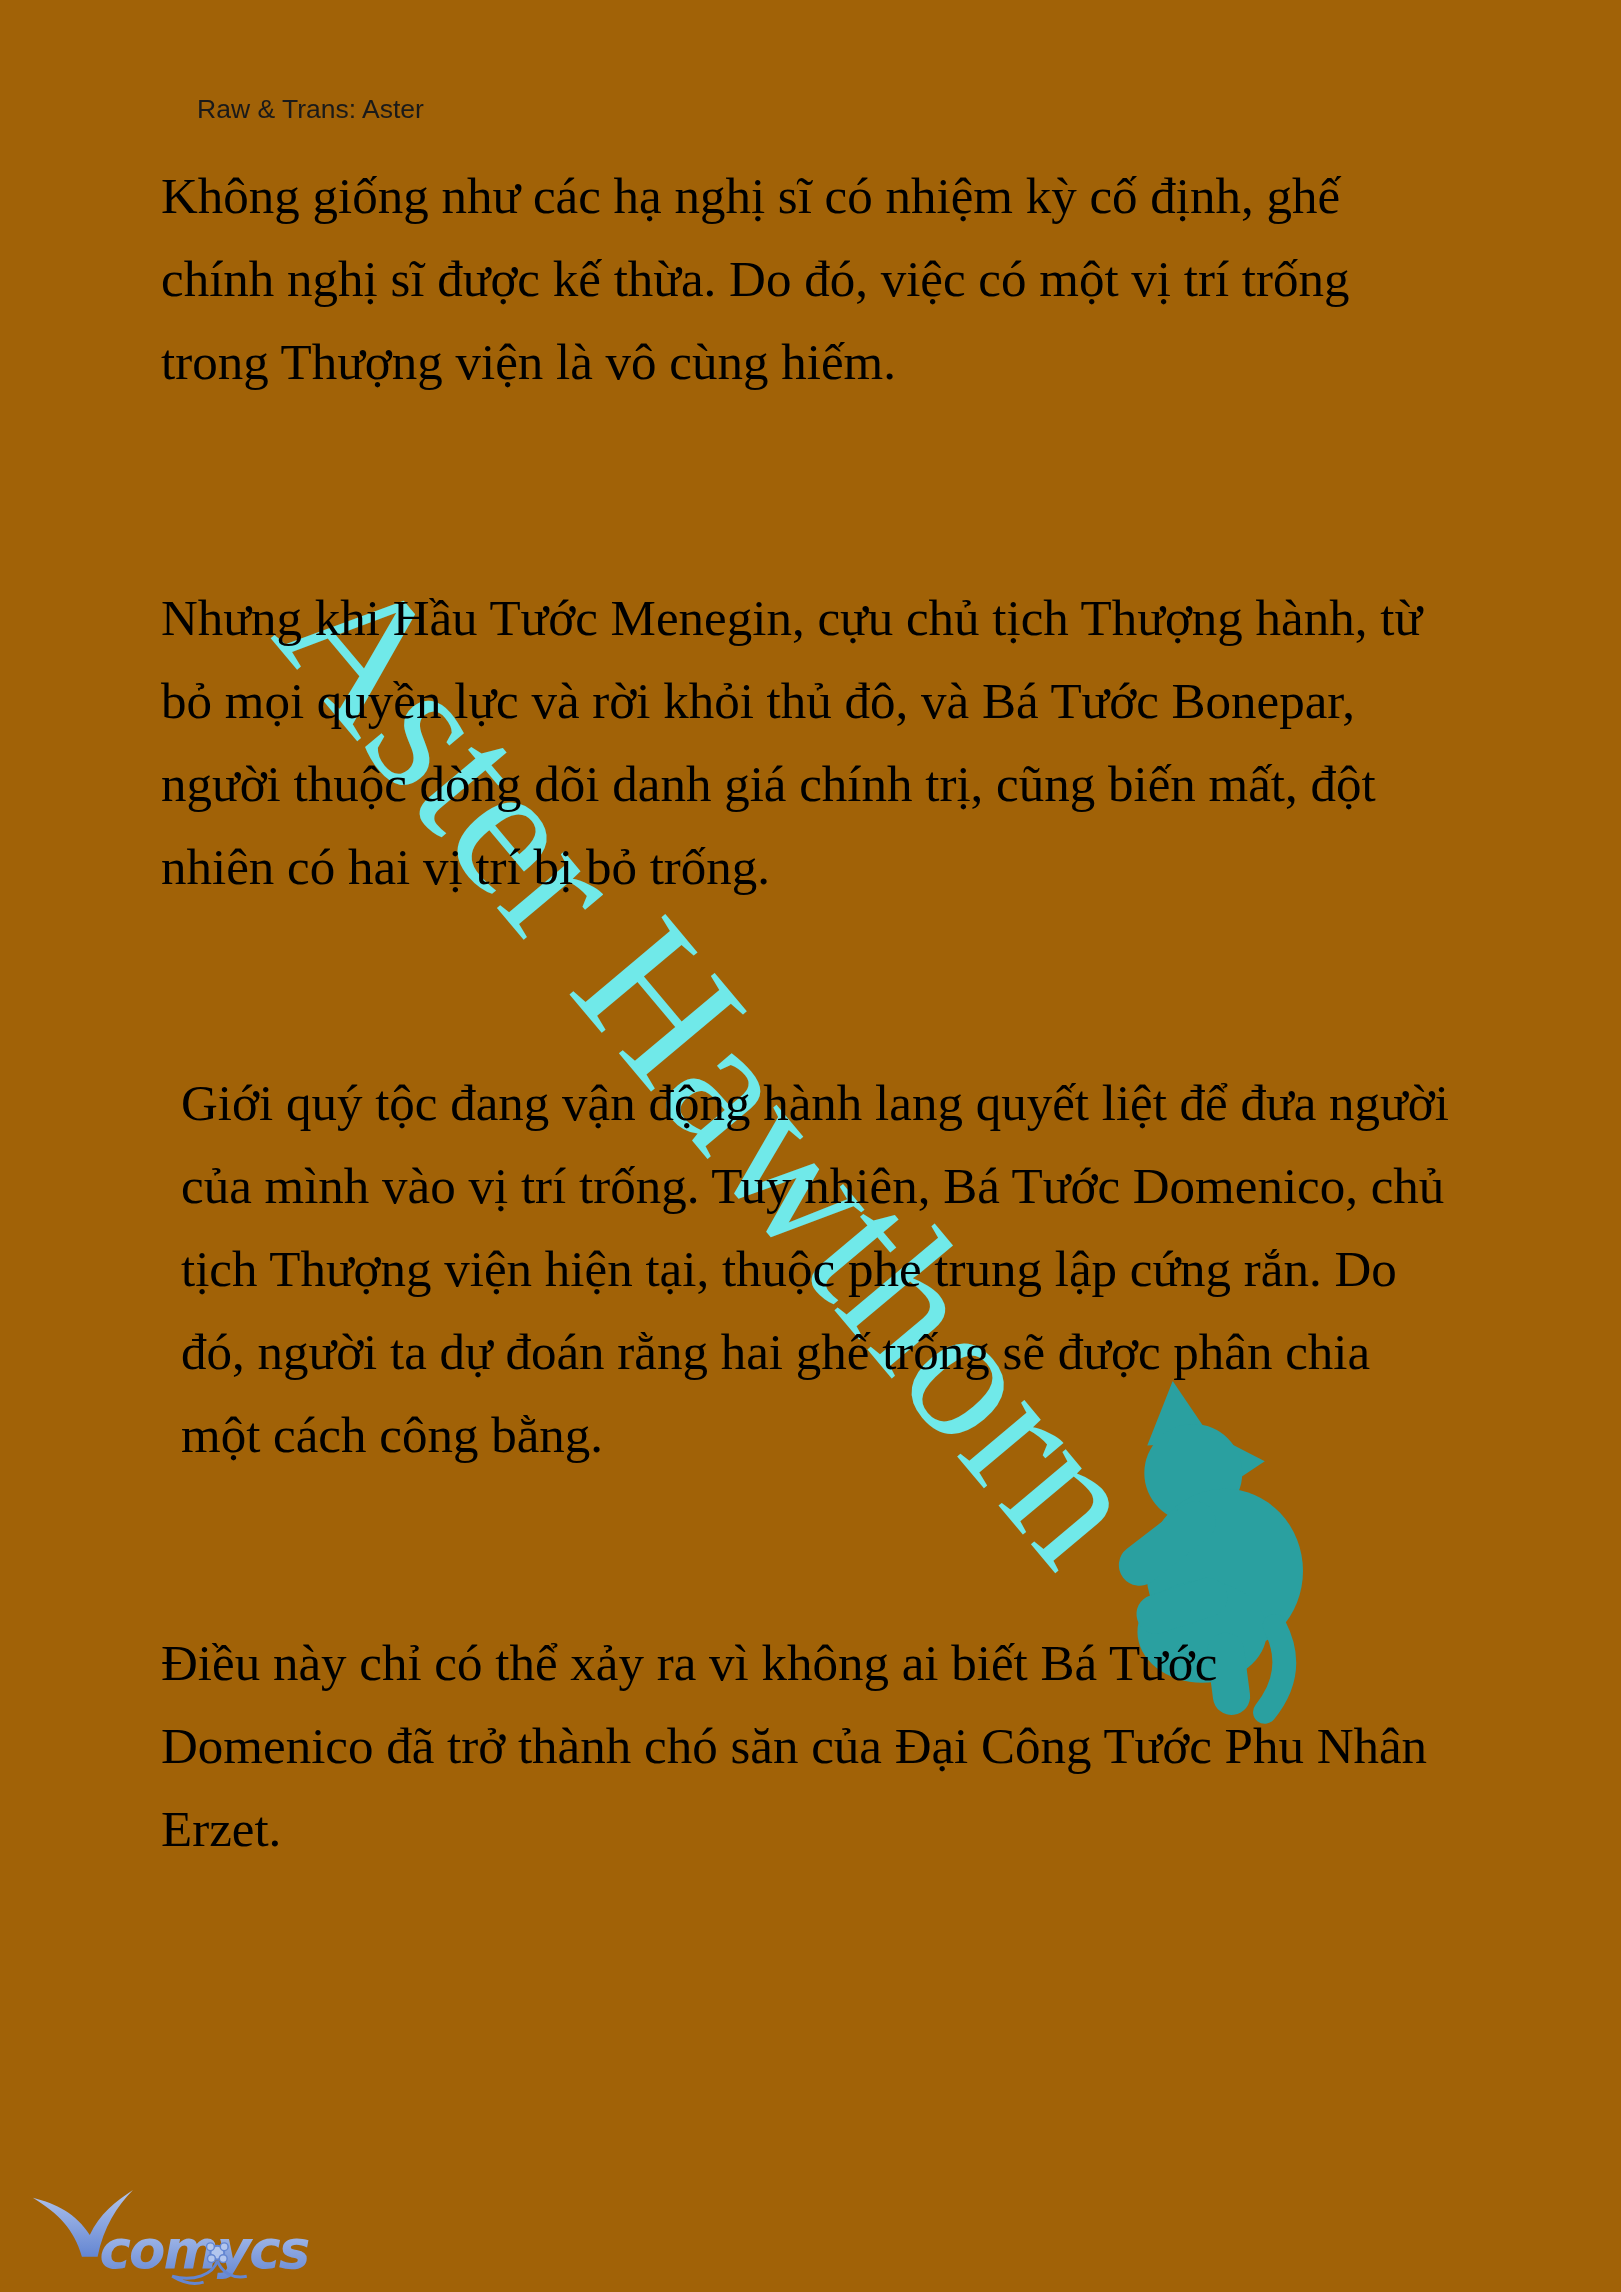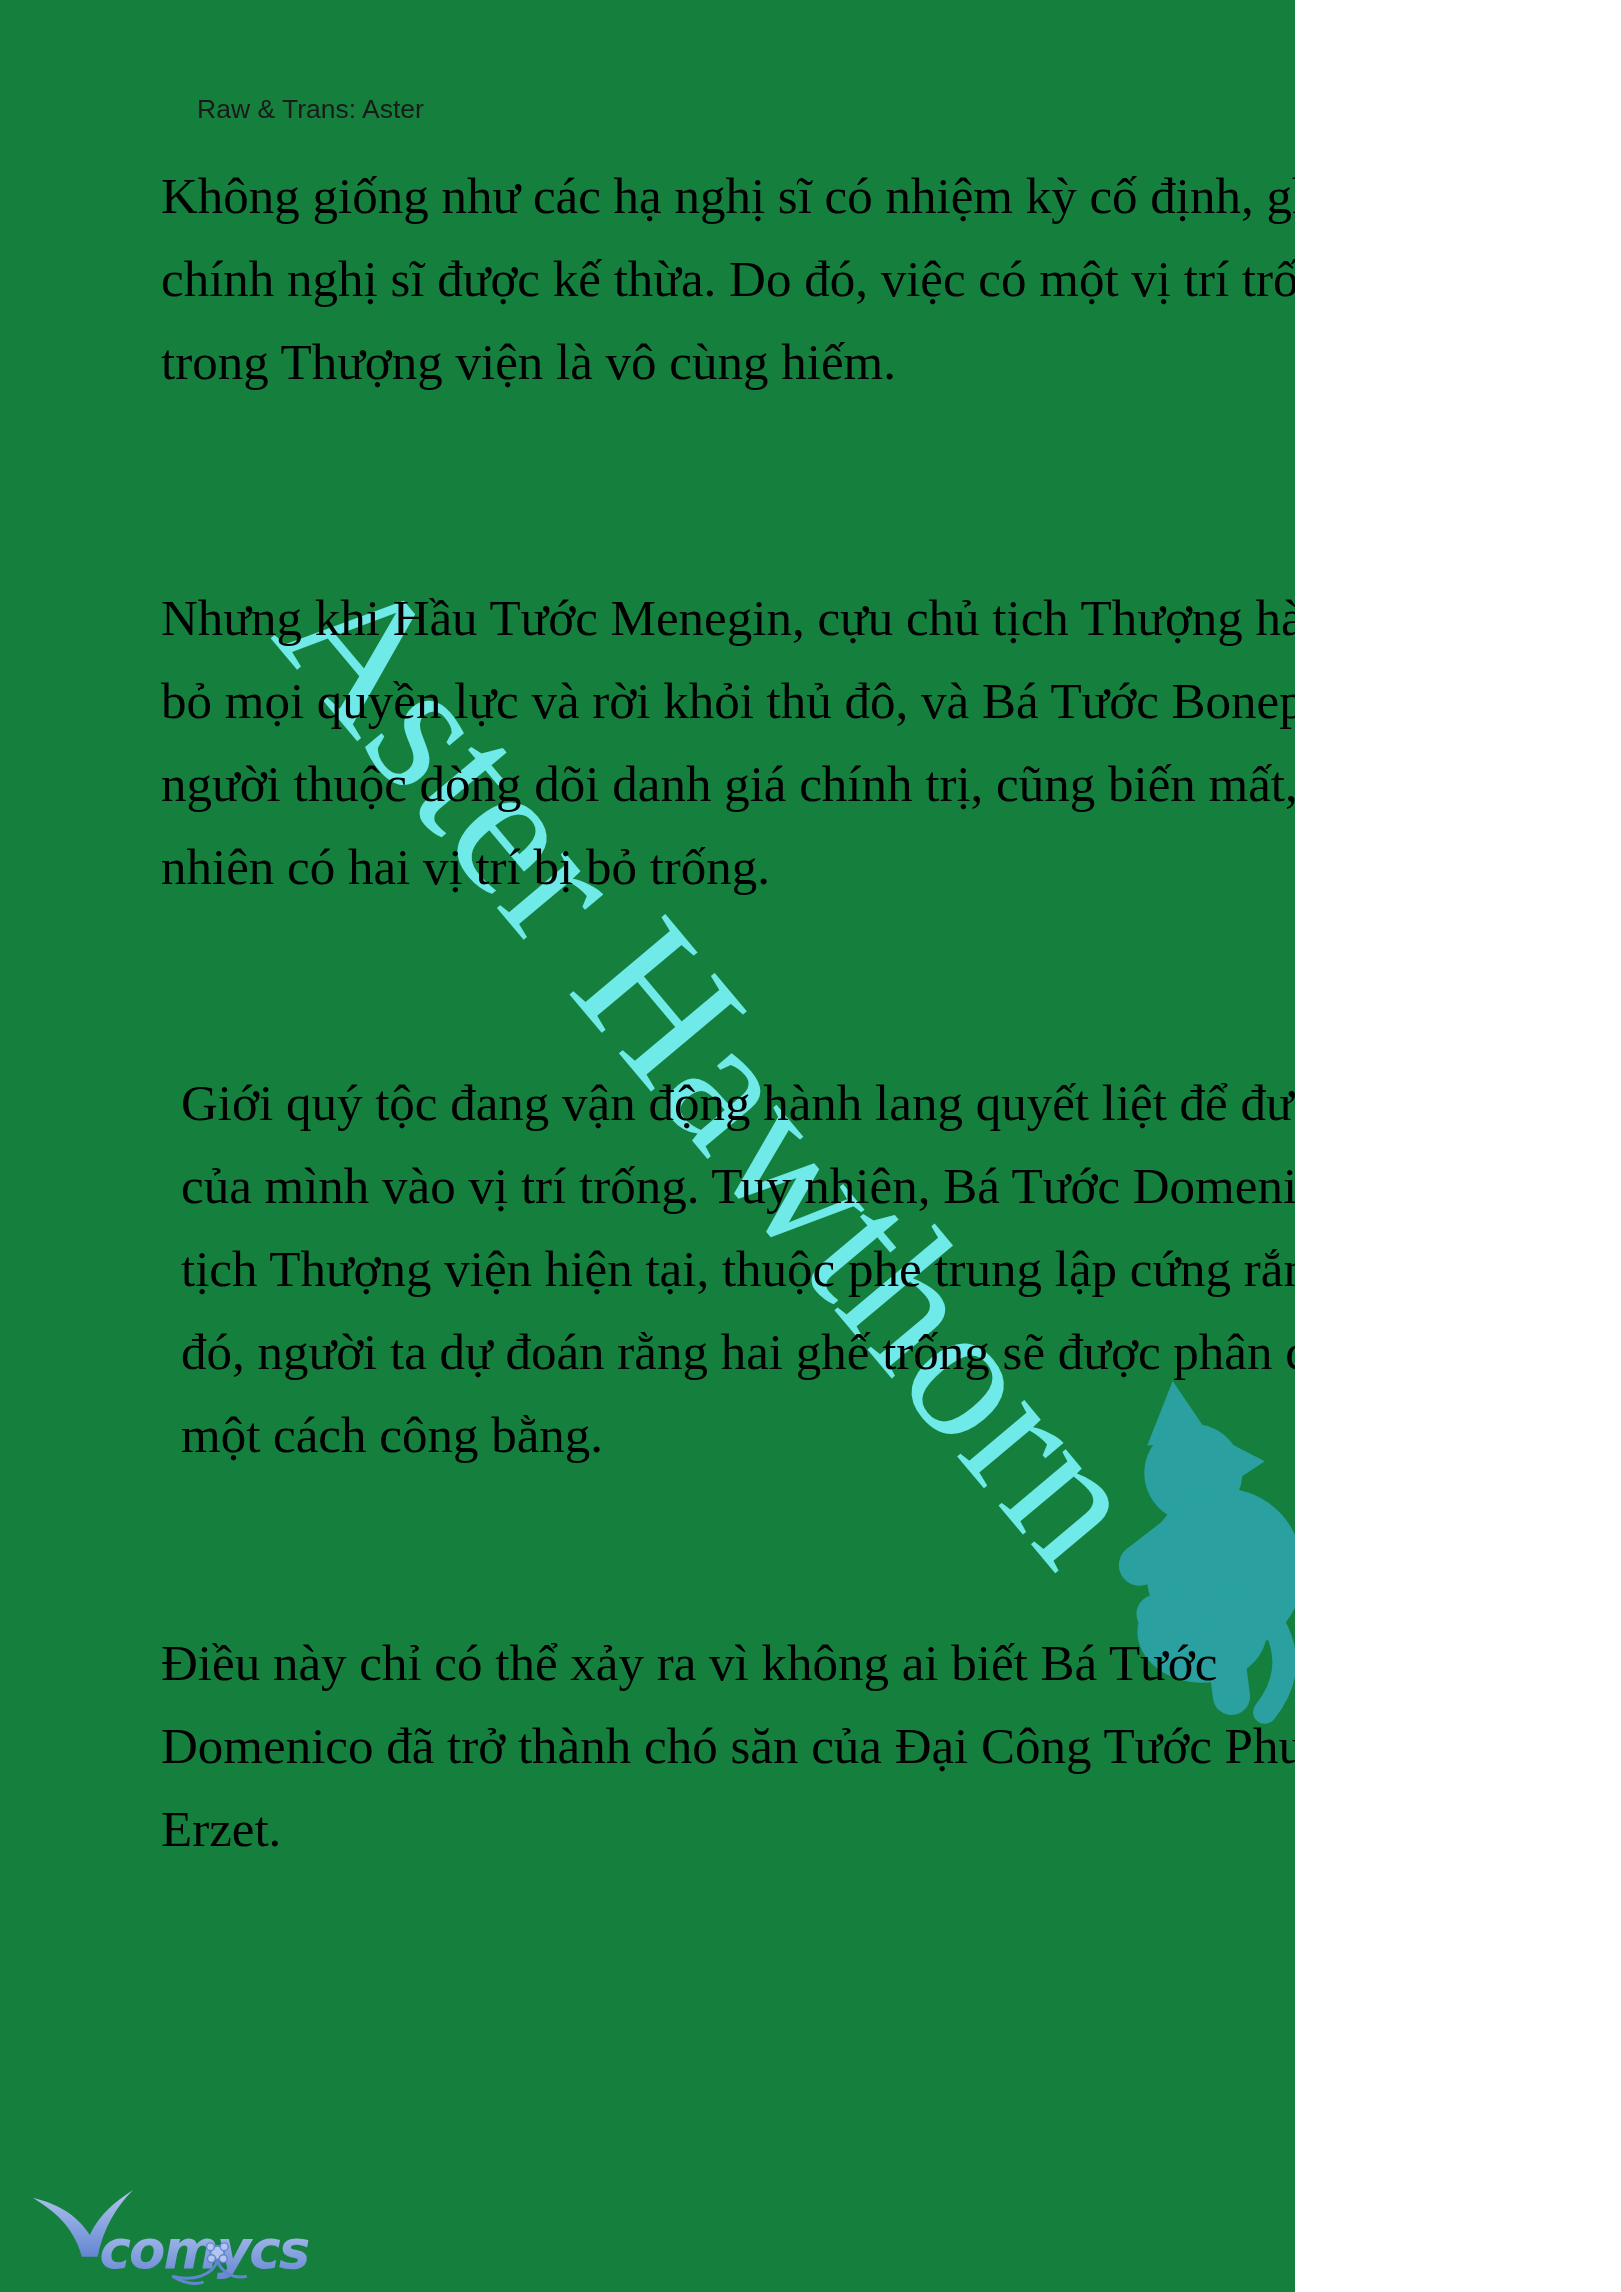--- a/index.html
+++ b/index.html
@@ -1,20 +1,20 @@
 <!DOCTYPE html>
 <html style="--color-watermark: #70e9e9; --color-cat: #2aa0a0; --color-logo_top: #b3c6ee; --color-logo_bottom: #6486d2; --color-text: #000000;"><head>
 <meta charset="utf-8">
 <style>
   html, body { margin: 0; padding: 0; background: #ffffff; }
   .page {
     position: relative;
-    width: 1295px;
+    width: 1621px;
     height: 2293px;
-    background: #15803d;
+    background: #a16207;
     overflow: hidden;
     font-family: "Liberation Serif", "DejaVu Serif", serif;
   }
   .credit-line {
     position: absolute;
     left: 197px;
     top: 94px;
     font-family: "Liberation Sans", "DejaVu Sans", sans-serif;
     font-size: 26.5px;
     color: #1a1a1a;

